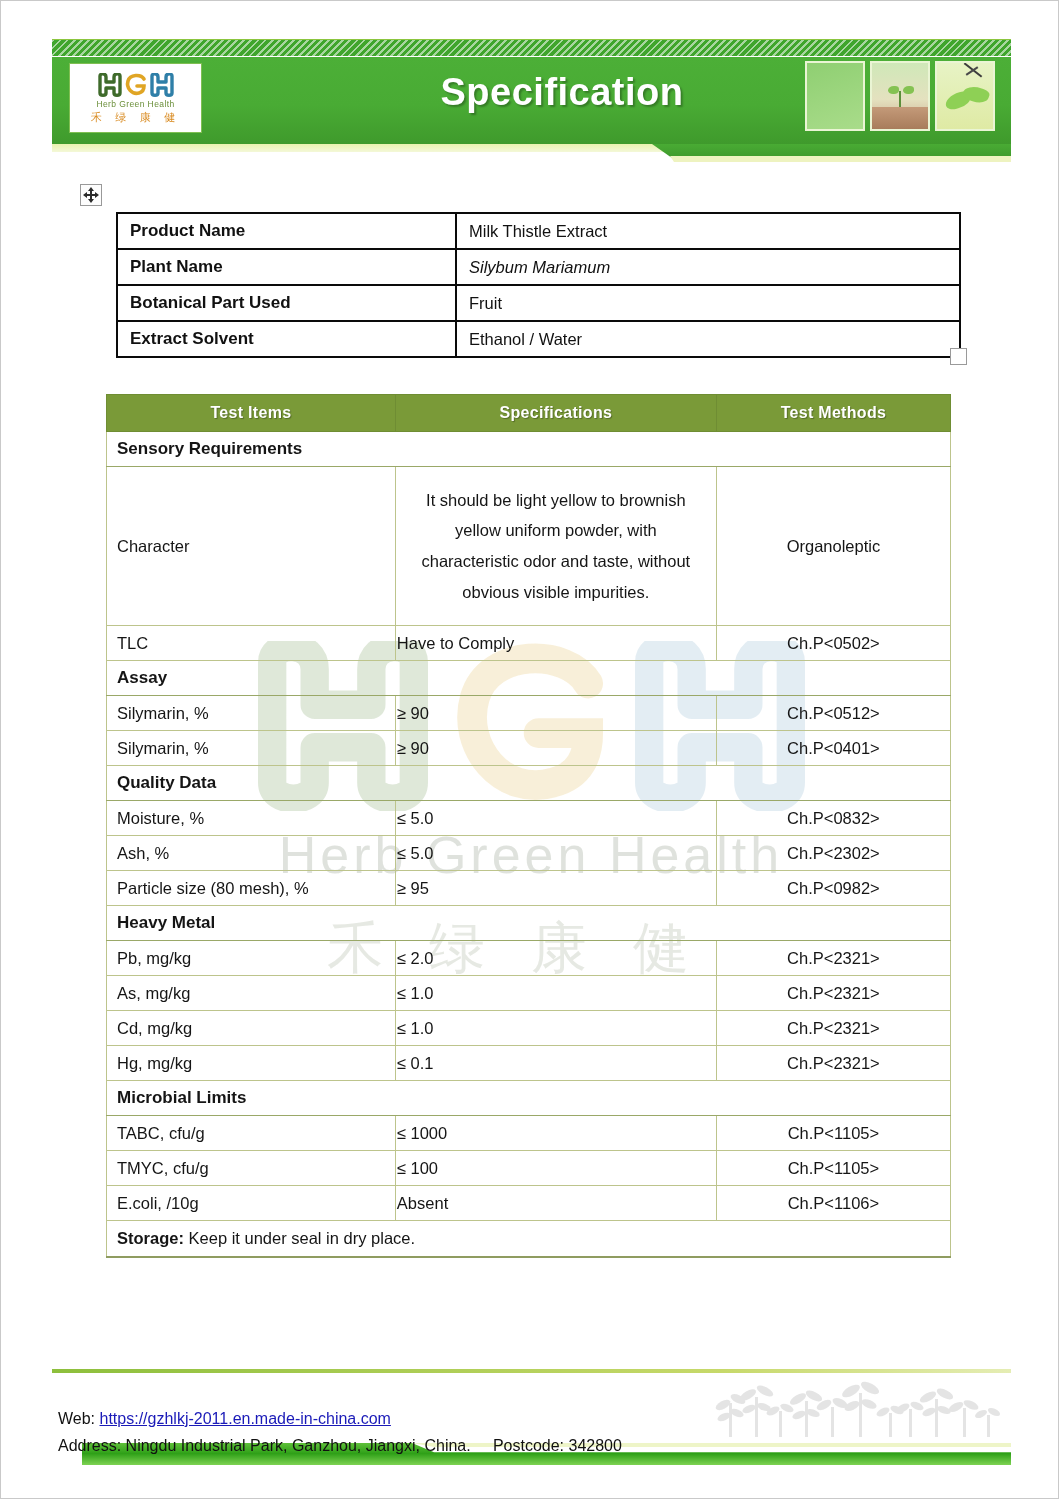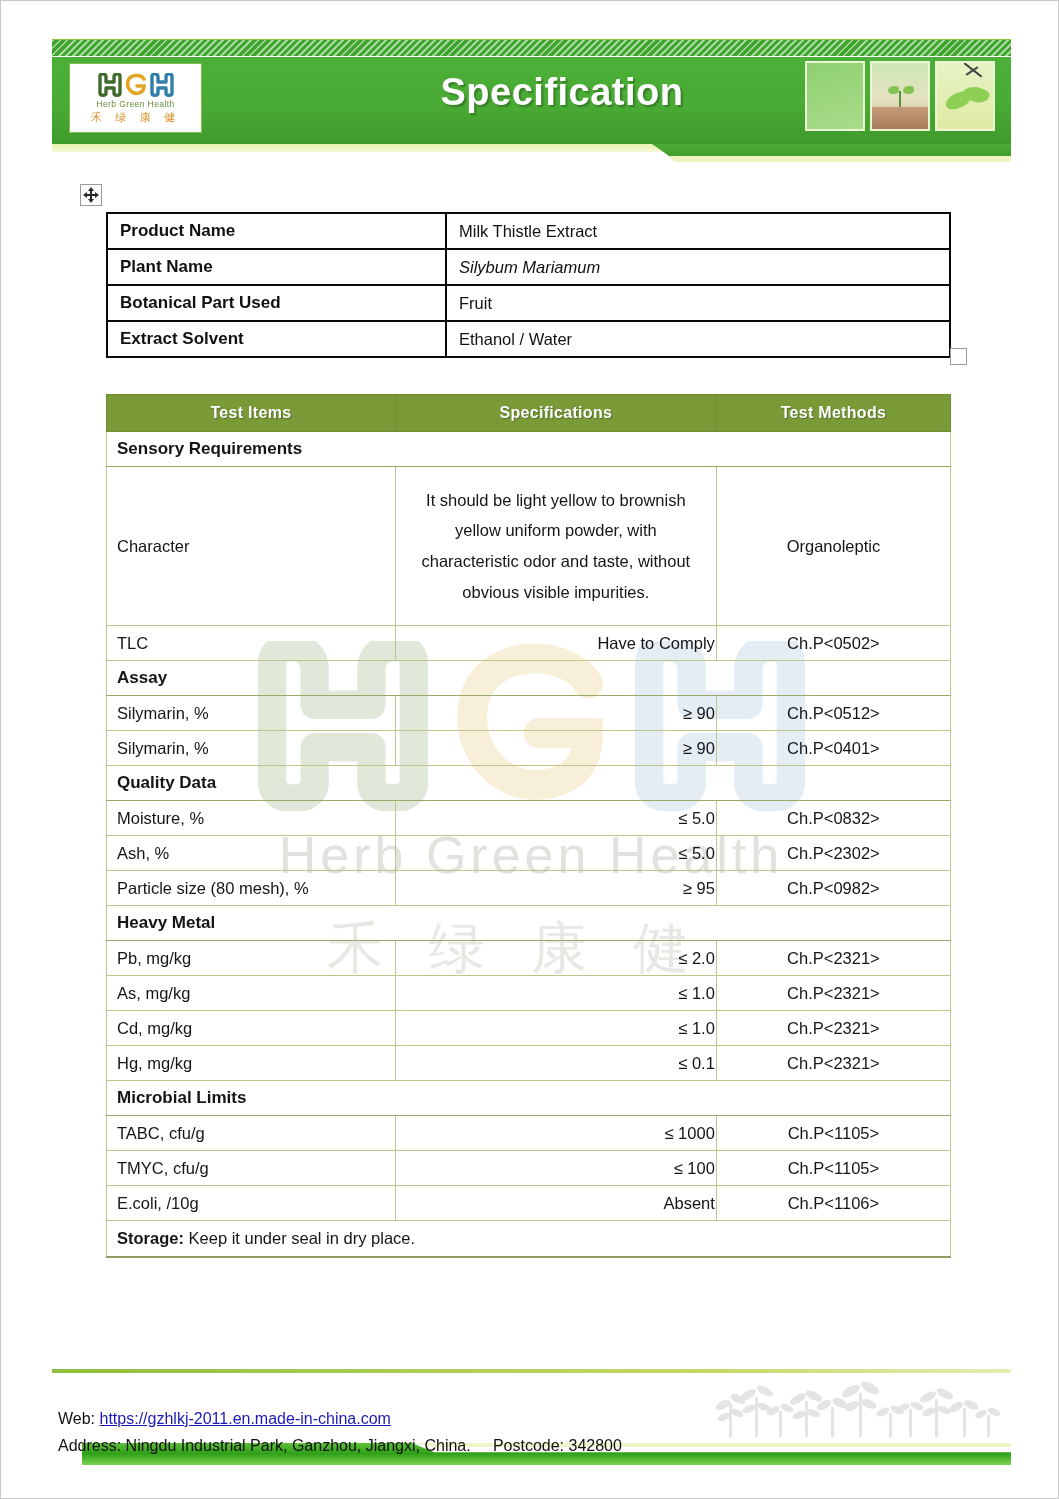--- a/index.html
+++ b/index.html
@@ -200,21 +200,21 @@
     color: #d8dcd2;
     opacity: .62;
     letter-spacing: 46px;
     margin-top: 26px;
     font-family: "DejaVu Sans", sans-serif;
   }
 
   
   #info-table {
     position: absolute;
-    left: 105px; top: 211px;
+    left: 115px; top: 211px;
     width: 845px;
     border-collapse: collapse;
     z-index: 2;
     background: transparent;
   }
   #info-table td {
     border: 2px solid #0a0a0a;
     height: 34px;
     padding: 0 0 0 12px;
     font-size: 16.5px;
@@ -247,21 +247,21 @@
     letter-spacing: .3px;
   }
   #spec-table td {
     border: 1px solid #bdc48c;
     font-size: 16.5px;
     color: #151515;
     height: 32px;
     vertical-align: middle;
   }
   #spec-table td.item { padding-left: 10px; width: 290px; text-align: left; }
-  #spec-table td.spec { width: 313px; text-align: right; }
+  #spec-table td.spec { width: 313px; text-align: left; }
   #spec-table td.meth { width: 240px; text-align: center; }
   #spec-table tr.section td {
     font-weight: bold;
     font-size: 17px;
     padding-left: 10px;
     height: 32px;
     border-top: 1px solid #9aa868;
     border-bottom: 1px solid #9aa868;
     margin-top: 48px;
   }

